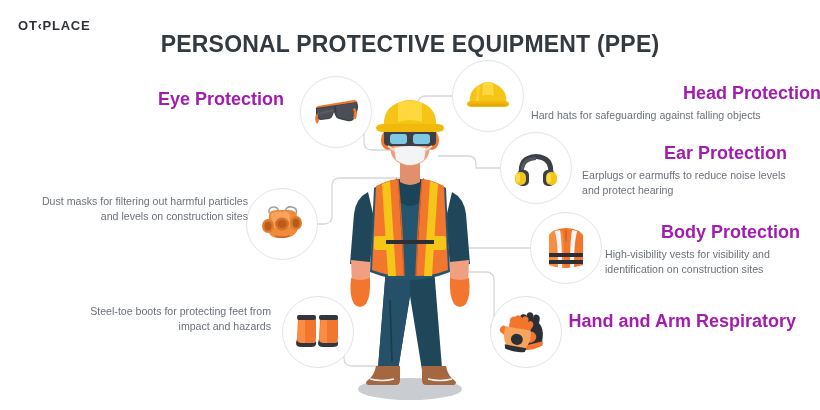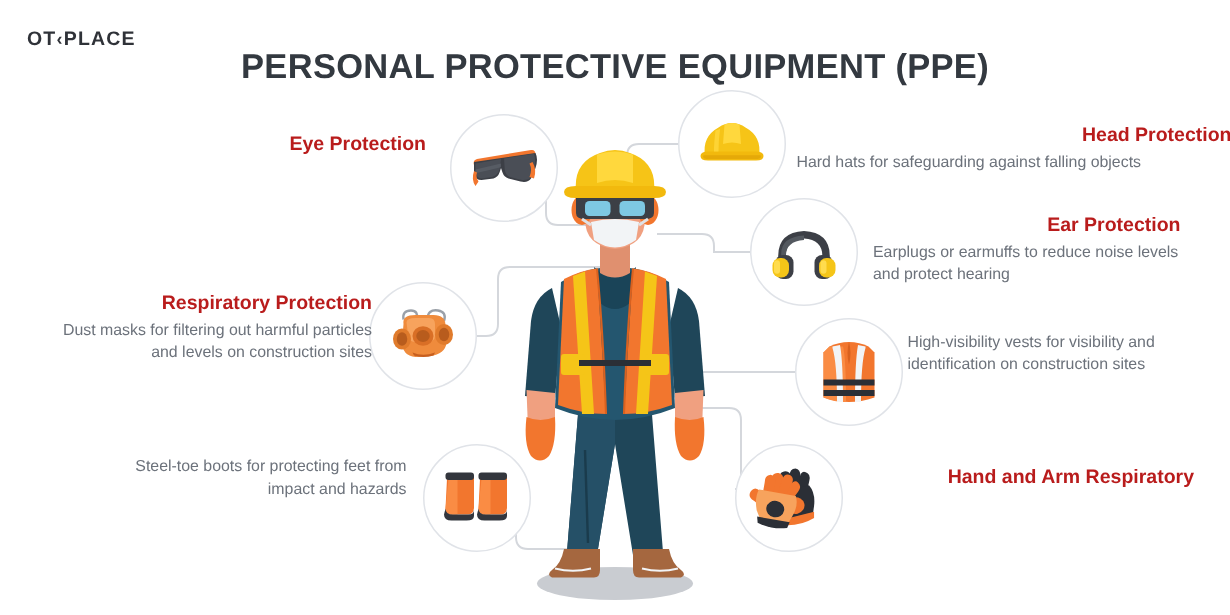--- a/index.html
+++ b/index.html
@@ -38,21 +38,21 @@
     position: absolute;
     border: 1.2px solid #e0e3e8;
     border-radius: 50%;
     background: #ffffff;
     display: flex; align-items: center; justify-content: center;
   }
 
   
   .block { position: absolute; }
   .block .t {
-    font-size: 13px; font-weight: 700; color: #b91c1c;
+    font-size: 18px; font-weight: 700; color: #a21caf;
     line-height: 1.25; margin-bottom: 3px; text-align: right;
   }
   .block .d {
     font-size: 10.6px; color: #6c727b; line-height: 1.42;
   }
   .block.right { text-align: left; }
   .block.left  { text-align: right; }
 
   
   #worker { position: absolute; left: 330px; top: 100px; width: 160px; height: 300px; }
@@ -194,25 +194,25 @@
   <div class="t">Head Protection</div>
   <div class="d">Hard hats for safeguarding against falling objects</div>
 </div>
 
 <div class="block right" style="left:582px;top:142px;width:205px;">
   <div class="t">Ear Protection</div>
   <div class="d">Earplugs or earmuffs to reduce noise levels and protect hearing</div>
 </div>
 
 <div class="block left" style="left:34px;top:194px;width:214px;">
-  <div class="t">Respiratory Protection</div>
   <div class="d">Dust masks for filtering out harmful particles and levels on construction sites</div>
 </div>
 
 <div class="block right" style="left:605px;top:221px;width:195px;">
+  <div class="t">Body Protection</div>
   <div class="d">High-visibility vests for visibility and identification on construction sites</div>
 </div>
 
 <div class="block left" style="left:74px;top:304px;width:197px;">
   <div class="d">Steel-toe boots for protecting feet from impact and hazards</div>
 </div>
 
 <div class="block right" style="left:561px;top:310px;width:235px;">
   <div class="t">Hand and Arm Respiratory</div>
 </div>

